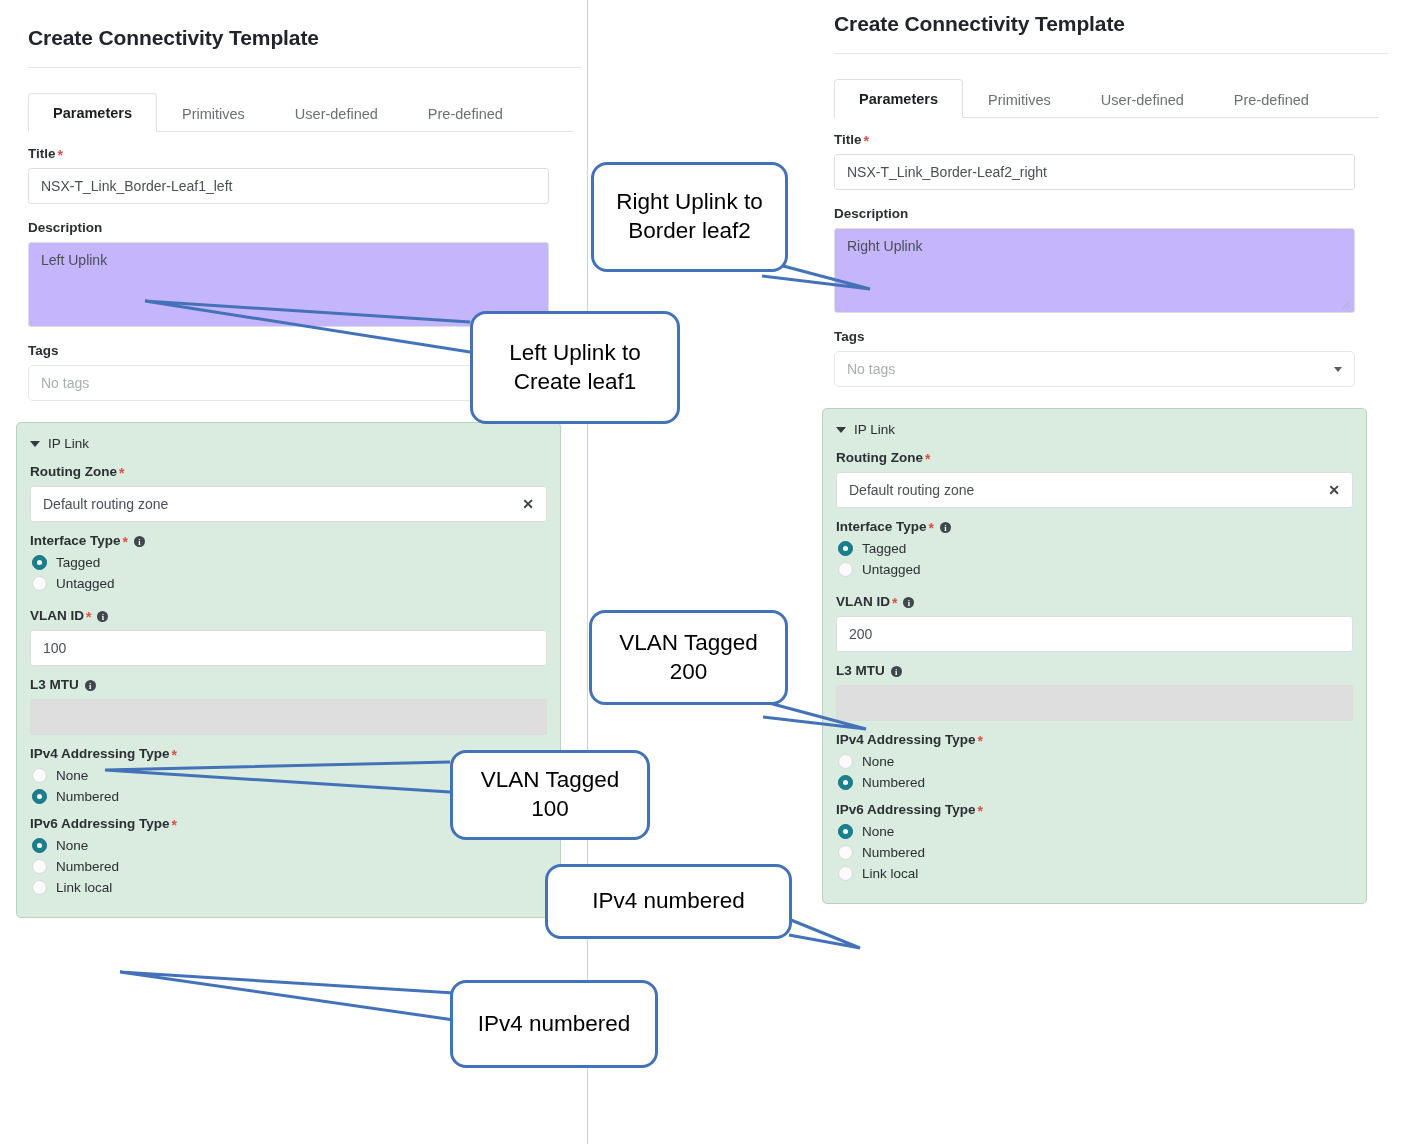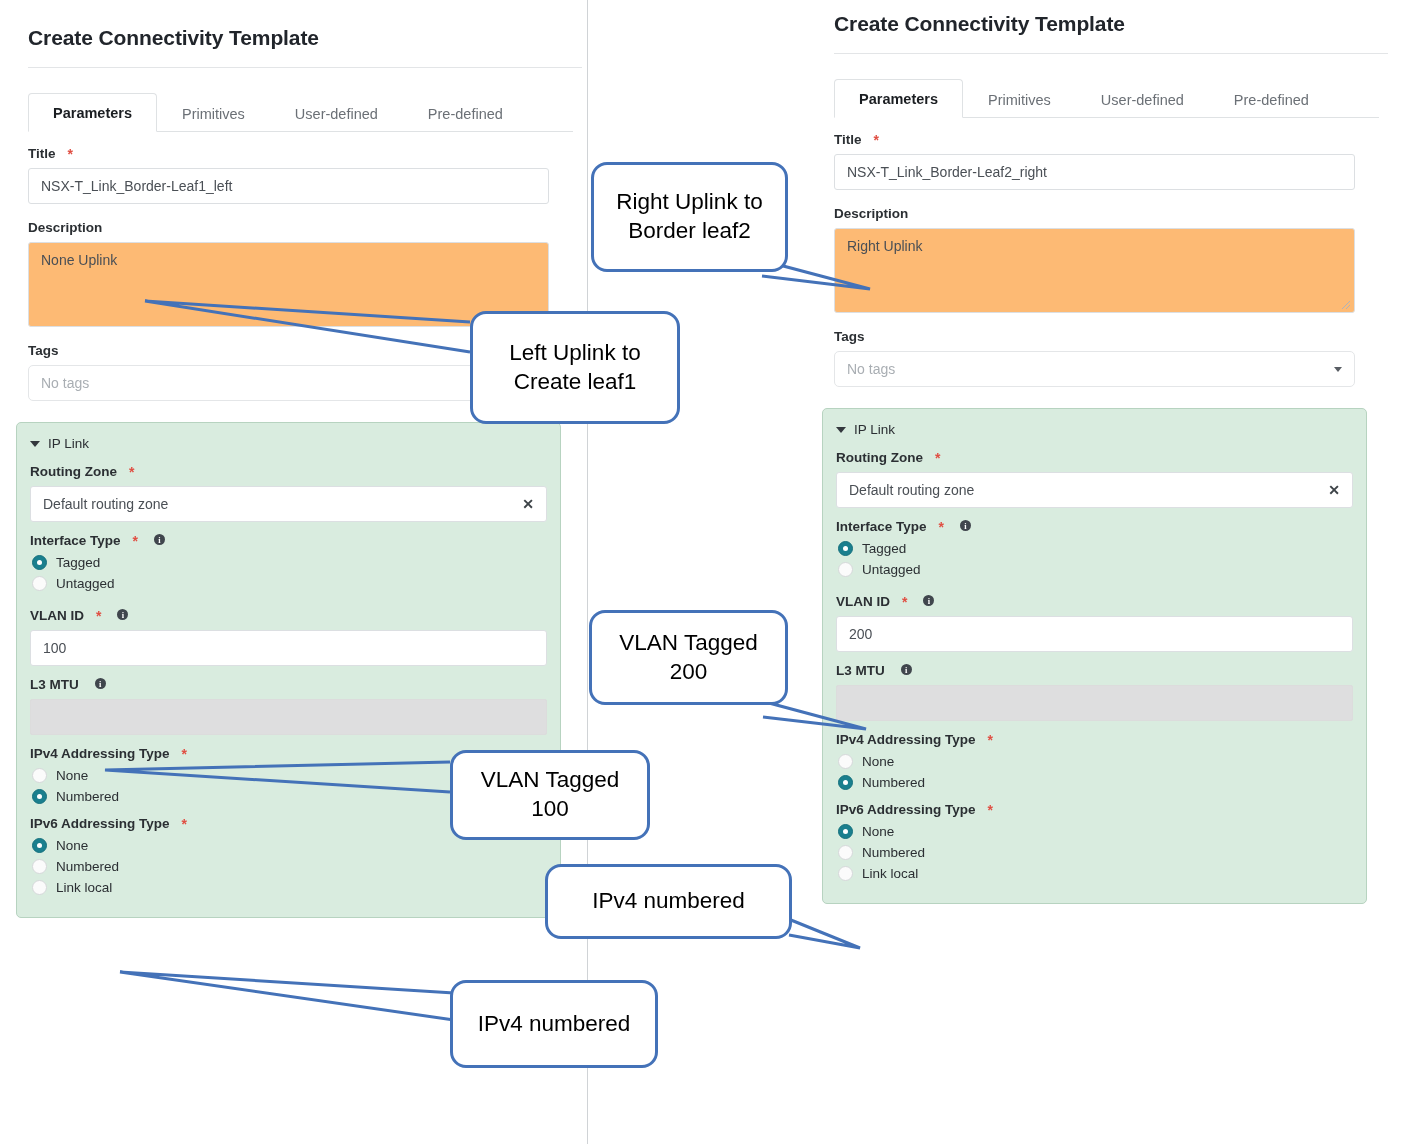--- a/index.html
+++ b/index.html
@@ -69,22 +69,22 @@
 
   
   .form-body { padding: 14px 0 0 0; }
 
   .field-label {
     font-size: 13.5px;
     font-weight: bold;
     color: #2b2f33;
     margin-bottom: 7px;
     display: flex;
-    align-items: flex-start;
-    gap: 12px;
+    align-items: center;
+    gap: 2px;
   }
   .req {
     color: #e04f43;
     font-size: 14px;
     line-height: 1;
     position: relative;
     top: 1px;
   }
   .info-icon {
     display: inline-flex;
@@ -116,21 +116,21 @@
     display: flex;
     align-items: center;
     font-family: "Liberation Sans", sans-serif;
   }
   .textarea {
     box-sizing: border-box;
     width: 100%;
     height: 85px;
     border: 1px solid #dcdfe2;
     border-radius: 3px;
-    background: #fdba74;
+    background: #c4b5fd;
     font-size: 14px;
     color: #4a4f55;
     padding: 9px 12px;
     position: relative;
   }
   .resize-grip {
     position: absolute;
     right: 3px;
     bottom: 2px;
     width: 10px;
@@ -291,21 +291,21 @@
       <div class="field-label">
         <span>Title</span>
         <span class="req">*</span>
       </div>
       <div class="text-input">NSX-T_Link_Border-Leaf1_left</div>
 
       <div class="gap-md"></div>
       <div class="field-label">
         <span>Description</span>
       </div>
-      <div class="textarea">None Uplink</div>
+      <div class="textarea">Left Uplink</div>
 
       <div class="gap-md"></div>
       <div class="field-label">
         <span>Tags</span>
       </div>
       <div class="select-input">
         <span>No tags</span>
         <span class="caret-down"></span>
       </div>
 

